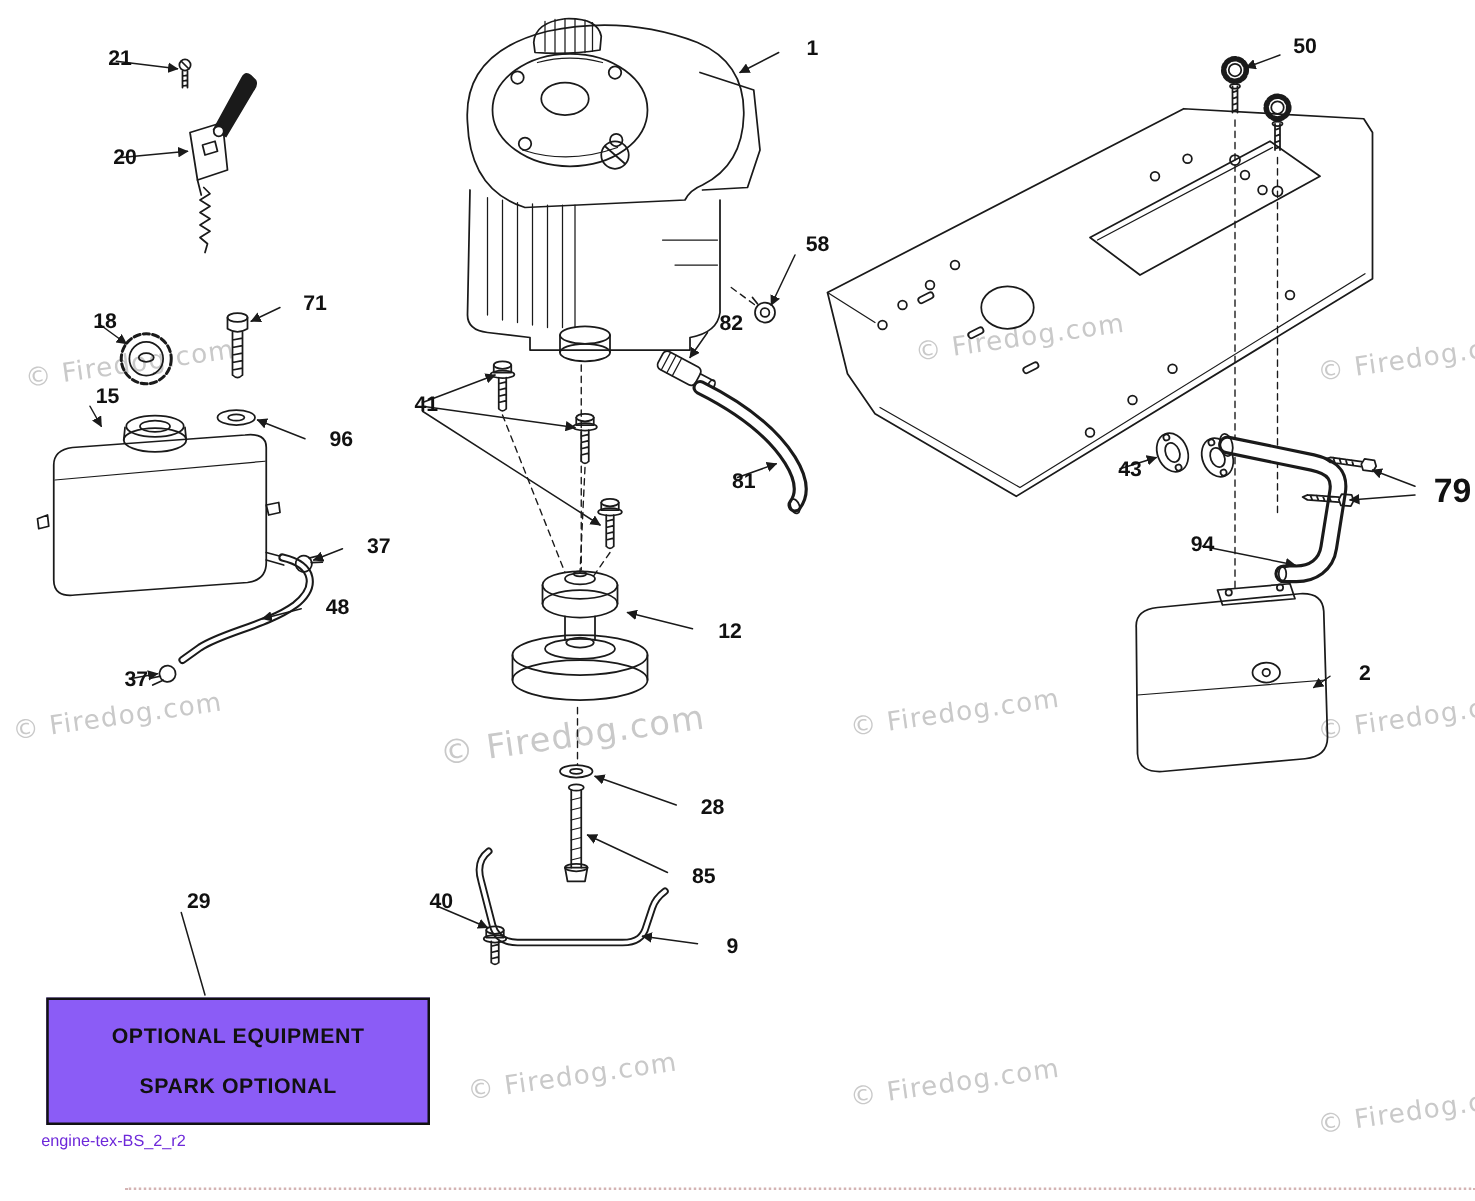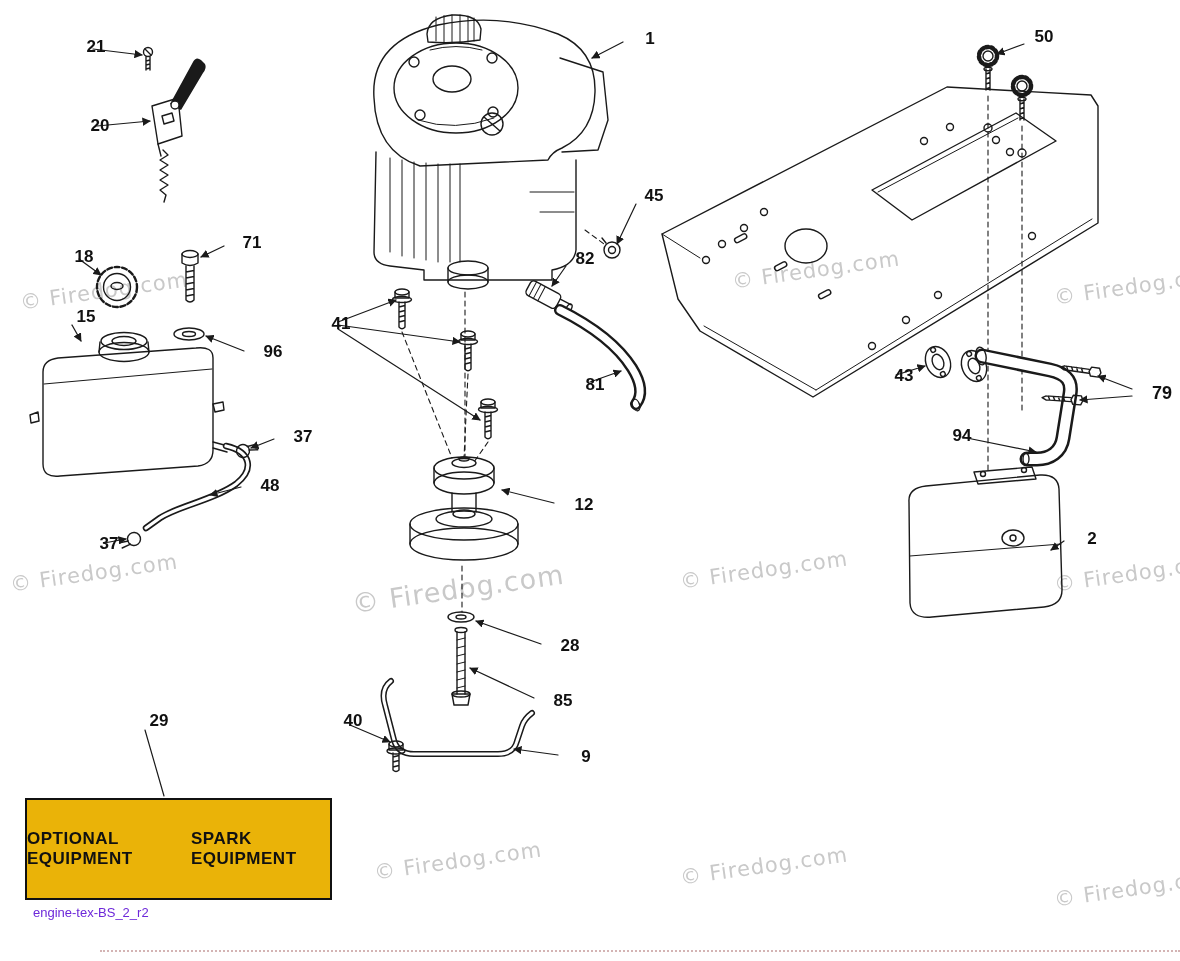--- a/index.html
+++ b/index.html
@@ -21,25 +21,25 @@
   .fill-dark{fill:#1a1a1a;stroke:none;}
   .wm{
     position:absolute;z-index:1;transform:translate(-50%,-50%) rotate(-8deg);
     font:400 21px "DejaVu Sans",sans-serif;color:#c9c9c9;white-space:nowrap;letter-spacing:1px;
   }
   .wm-large{font-size:27px;}
   .callout{
     position:absolute;z-index:4;transform:translate(-50%,-50%);
     font:bold 17px "Liberation Sans",sans-serif;color:#111;white-space:nowrap;
   }
-  .callout-large{font-size:18px;text-align:center;}
+  .callout-large{font-size:27px;text-align:center;}
   .note-box{
-    position:absolute;z-index:3;left:25px;top:798px;width:303px;height:98px;
-    background:#eab308;border:2px solid #111;
-    display:flex;flex-direction:row;justify-content:space-evenly;align-items:center;
+    position:absolute;z-index:3;left:37px;top:798px;width:303px;height:98px;
+    background:#8b5cf6;border:2px solid #111;
+    display:flex;flex-direction:column;justify-content:space-evenly;align-items:center;
   }
   .note-line{font:bold 17px "Liberation Sans",sans-serif;color:#111;letter-spacing:.5px;}
   .footer-code{
     position:absolute;z-index:3;left:33px;top:905px;
     font:400 13px "Liberation Sans",sans-serif;color:#6d28d9;
   }
   .bottom-dotted{
     position:absolute;z-index:3;left:100px;top:950px;width:1080px;height:0;
     border-top:2px dotted #d4b4b4;
   }
@@ -336,38 +336,38 @@
     <span class="callout" style="left:84px;top:126px">20</span>
     <span class="callout" style="left:68px;top:257px">18</span>
     <span class="callout" style="left:236px;top:243px">71</span>
     <span class="callout" style="left:70px;top:317px">15</span>
     <span class="callout" style="left:257px;top:352px">96</span>
     <span class="callout" style="left:287px;top:437px">37</span>
     <span class="callout" style="left:254px;top:486px">48</span>
     <span class="callout" style="left:93px;top:544px">37</span>
     <span class="callout" style="left:143px;top:721px">29</span>
     <span class="callout" style="left:634px;top:39px">1</span>
-    <span class="callout" style="left:638px;top:196px">45</span>
+    <span class="callout" style="left:638px;top:196px">58</span>
     <span class="callout" style="left:569px;top:259px">82</span>
     <span class="callout" style="left:325px;top:324px">41</span>
     <span class="callout" style="left:579px;top:385px">81</span>
     <span class="callout" style="left:568px;top:505px">12</span>
     <span class="callout" style="left:554px;top:646px">28</span>
     <span class="callout" style="left:547px;top:701px">85</span>
     <span class="callout" style="left:337px;top:721px">40</span>
     <span class="callout" style="left:570px;top:757px">9</span>
     <span class="callout" style="left:1028px;top:37px">50</span>
     <span class="callout" style="left:888px;top:376px">43</span>
     <span class="callout callout-large" style="left:1146px;top:393px">79</span>
     <span class="callout" style="left:946px;top:436px">94</span>
     <span class="callout" style="left:1076px;top:539px">2</span>
   </div>
 
   <div class="note-box">
     <div class="note-line">OPTIONAL EQUIPMENT</div>
-    <div class="note-line">SPARK EQUIPMENT</div>
+    <div class="note-line">SPARK OPTIONAL</div>
   </div>
 
   <div class="footer-code">engine-tex-BS_2_r2</div>
 
   <div class="bottom-dotted"></div>
 
 </div>
 
 </body></html>

